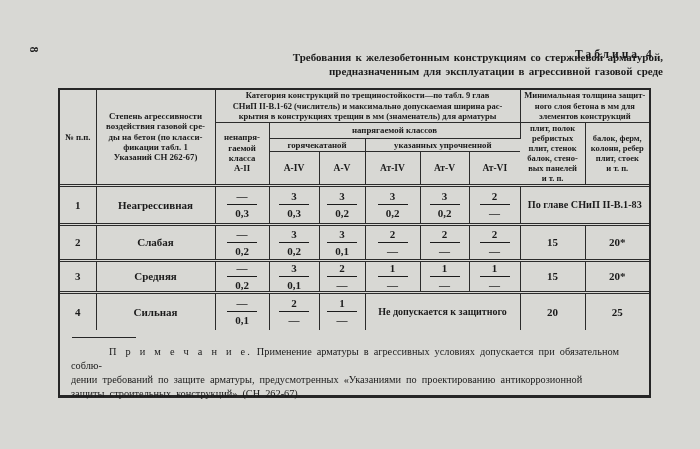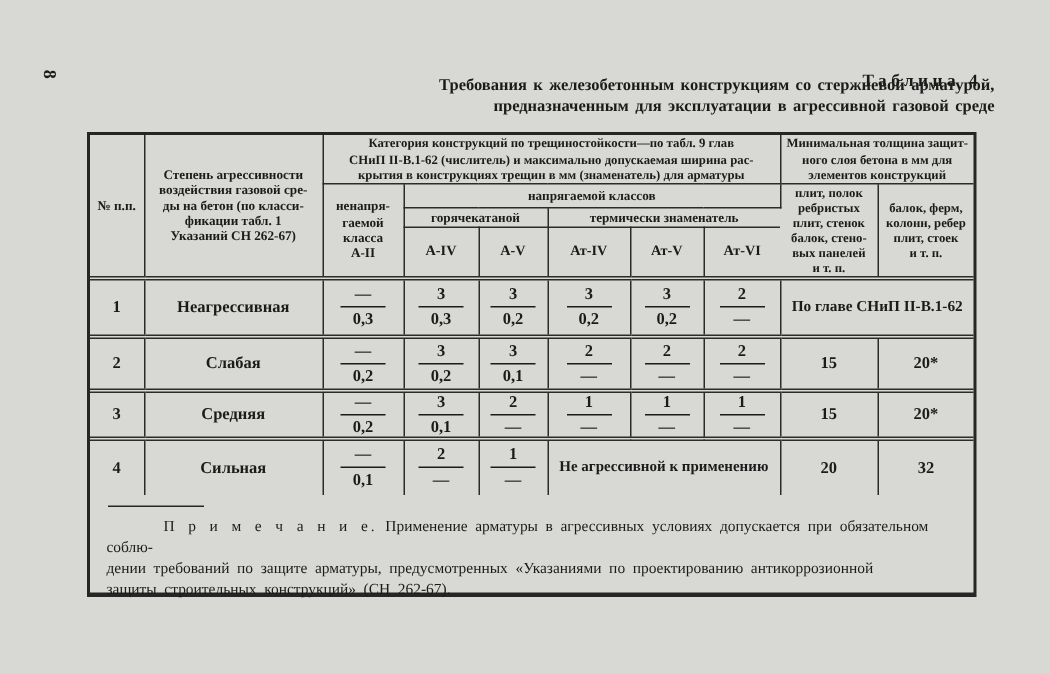--- a/index.html
+++ b/index.html
@@ -124,41 +124,41 @@
 балок, стено-
 вых панелей
 и т. п.</th>
           <th rowspan="3" class="cap hb ml">балок, ферм,
 колонн, ребер
 плит, стоек
 и т. п.</th>
         </tr>
         <tr style="height:13px">
           <th colspan="2" class="small h1">горячекатаной</th>
-          <th colspan="3" class="small h1">термически знаменатель</th>
+          <th colspan="3" class="small h1">указанных упрочненной</th>
         </tr>
         <tr style="height:31px">
           <th class="cls hb">А-IV</th>
           <th class="cls hb">А-V</th>
           <th class="cls hb">Ат-IV</th>
           <th class="cls hb">Ат-V</th>
           <th class="cls hb">Ат-VI</th>
         </tr>
       </thead>
       <tbody>
         <tr style="height:39px">
           <td>1</td>
           <td class="degree">Неагрессивная</td>
           <td><span class="frac"><span class="fn">—</span><span class="fd">0,3</span></span></td>
           <td><span class="frac"><span class="fn">3</span><span class="fd">0,3</span></span></td>
           <td><span class="frac"><span class="fn">3</span><span class="fd">0,2</span></span></td>
           <td><span class="frac"><span class="fn">3</span><span class="fd">0,2</span></span></td>
           <td><span class="frac"><span class="fn">3</span><span class="fd">0,2</span></span></td>
           <td><span class="frac"><span class="fn">2</span><span class="fd">—</span></span></td>
-          <td colspan="2" class="wide">По главе СНиП II-В.1-62</td>
+          <td colspan="2" class="wide">По главе СНиП II-В.1-83</td>
         </tr>
         <tr class="sep" style="height:36px">
           <td>2</td>
           <td class="degree">Слабая</td>
           <td><span class="frac"><span class="fn">—</span><span class="fd">0,2</span></span></td>
           <td><span class="frac"><span class="fn">3</span><span class="fd">0,2</span></span></td>
           <td><span class="frac"><span class="fn">3</span><span class="fd">0,1</span></span></td>
           <td><span class="frac"><span class="fn">2</span><span class="fd">—</span></span></td>
           <td><span class="frac"><span class="fn">2</span><span class="fd">—</span></span></td>
           <td><span class="frac"><span class="fn">2</span><span class="fd">—</span></span></td>
@@ -176,23 +176,23 @@
           <td><span class="frac"><span class="fn">1</span><span class="fd">—</span></span></td>
           <td>15</td>
           <td>20*</td>
         </tr>
         <tr class="sep" style="height:38px">
           <td>4</td>
           <td class="degree">Сильная</td>
           <td><span class="frac"><span class="fn">—</span><span class="fd">0,1</span></span></td>
           <td><span class="frac"><span class="fn">2</span><span class="fd">—</span></span></td>
           <td><span class="frac"><span class="fn">1</span><span class="fd">—</span></span></td>
-          <td colspan="3" class="na">Не агрессивной к применению</td>
+          <td colspan="3" class="na">Не допускается к защитного</td>
           <td>20</td>
-          <td>32</td>
+          <td>25</td>
         </tr>
       </tbody>
     </table>
 
     <div class="fsep"></div>
     <p class="pnote"><span class="nlabel">П р и м е ч а н и е.</span> <span class="ml">Применение арматуры в агрессивных условиях допускается при обязательном соблю-
 дении требований по защите арматуры, предусмотренных «Указаниями по проектированию антикоррозионной
 защиты строительных конструкций» (СН 262-67).</span></p>
 
   </div>

